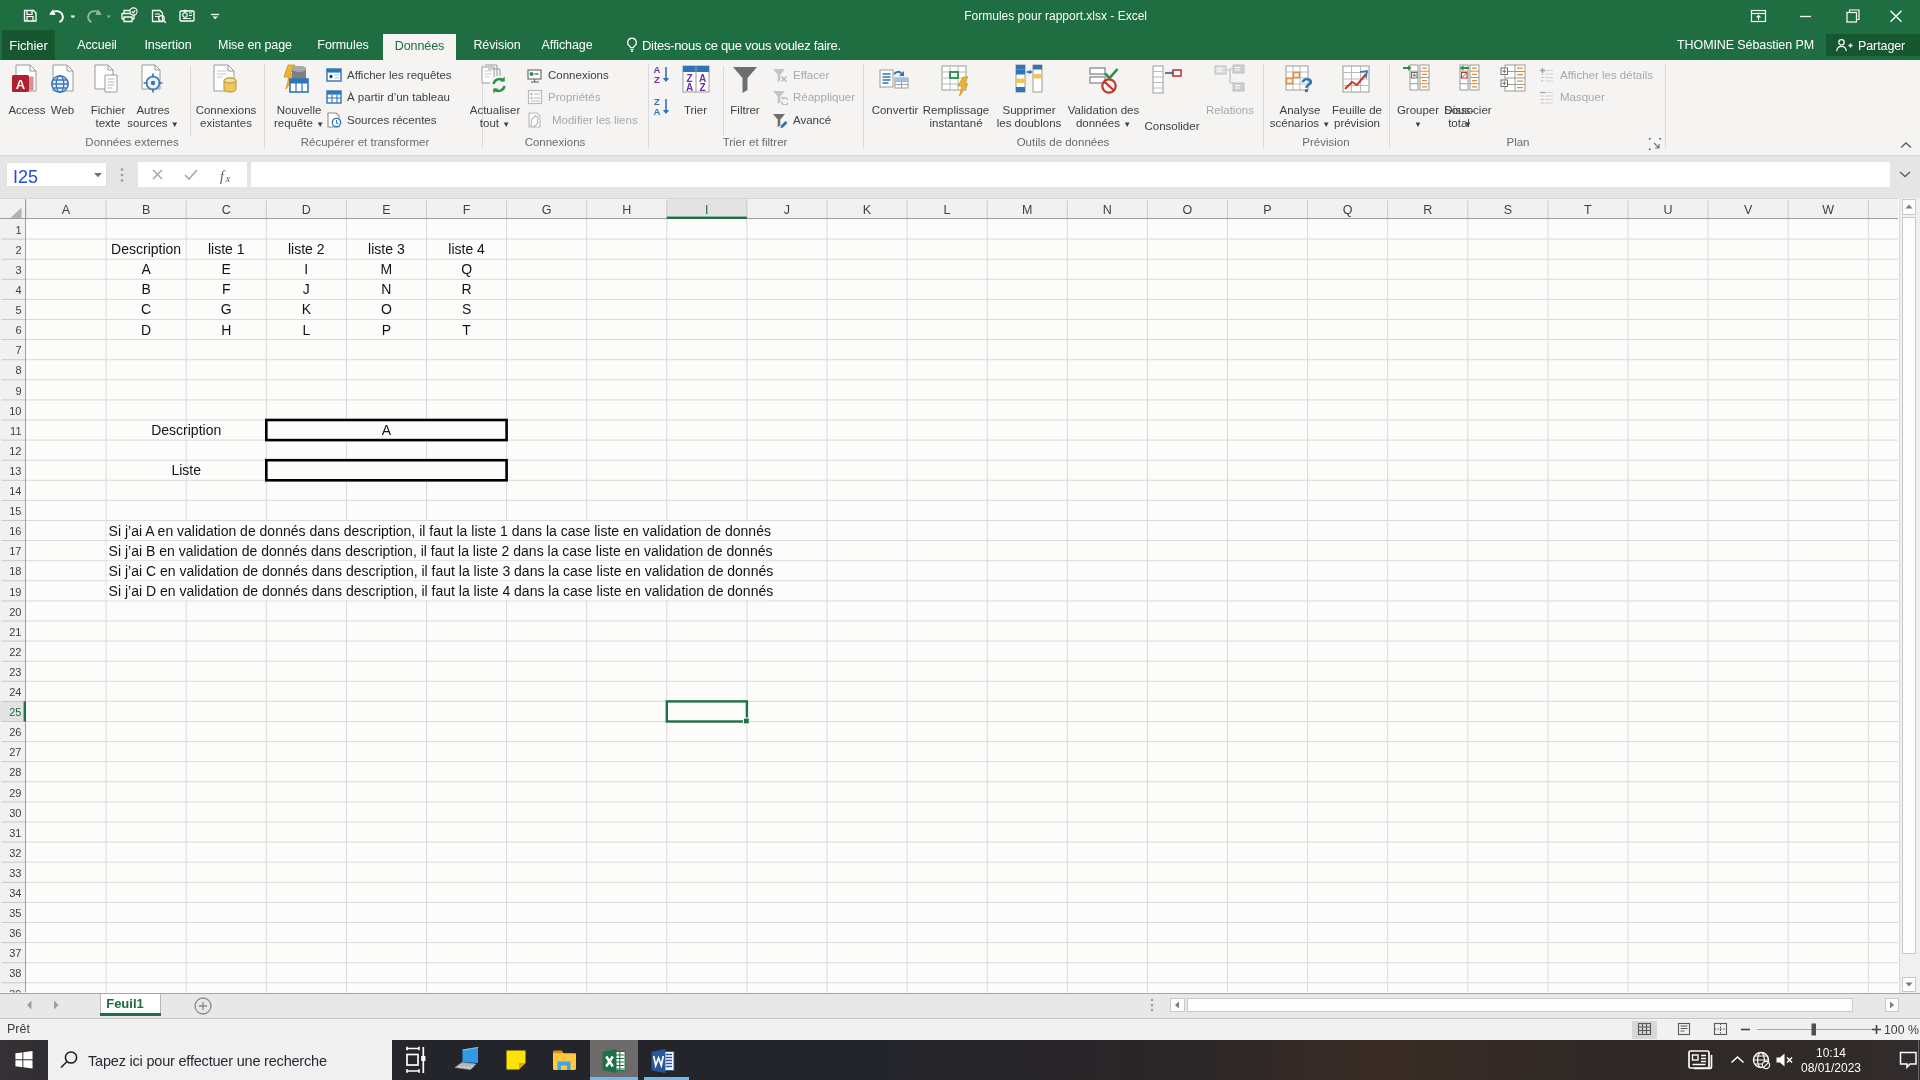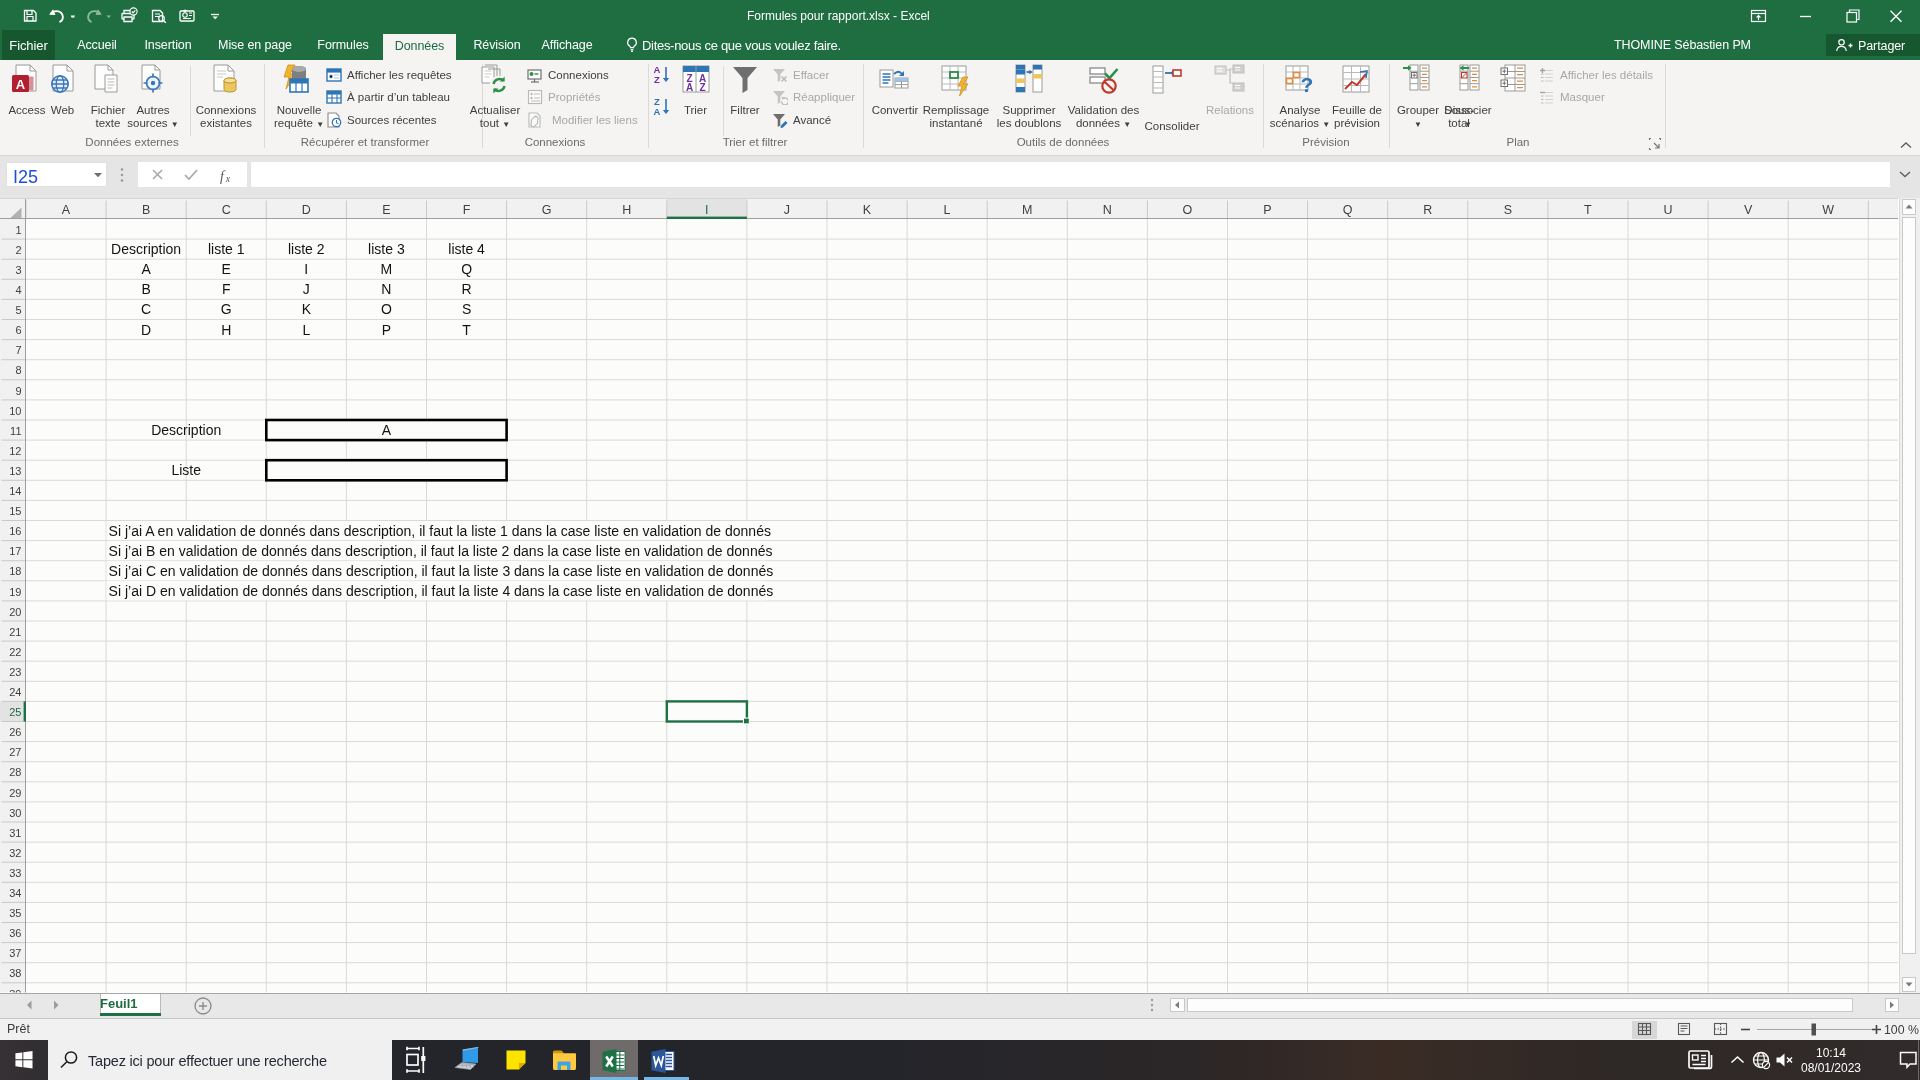--- a/index.html
+++ b/index.html
@@ -39,21 +39,21 @@
  <circle cx="161.5" cy="18.5" r="2.8" stroke-width="1.2"></circle>
         <path d="M163.5 20.5l2.3 2.3" stroke-width="1.4"></path>
  <rect x="180" y="11" width="14 " height="10" rx="1"></rect>
         <circle cx="185" cy="15" r="2.2" stroke-width="1.1"></circle>
  <path d="M185 12.8v-3.3M183.2 10.5h3.6" stroke-width="1.1"></path>
         <path d="M189 13h3M189 15.5h3M183 18.5h8" stroke-width="1"></path>
  <path d="M211 14.5h8" stroke-width="1.3"></path>
         <path d="M212.5 16.5l2.7 2.8 2.7-2.8z" fill="#fff" stroke="none"></path>
 </g>
     </svg>
-<div class="abs" style="left:747px;top:9px;width:400px;text-align:left;color:#fdfdfd;font-size:12px">Formules pour rapport.xlsx - Excel</div>
+<div class="abs" style="left:747px;top:9px;width:400px;text-align:right;color:#fdfdfd;font-size:12px">Formules pour rapport.xlsx - Excel</div>
 <svg class="abs" style="left:1740px;top:0" width="180" height="30" viewBox="0 0 180 30" fill="none" stroke="#fff">
 <rect x="11.5" y="10.5" width="14" height="11" stroke-width="1.2"></rect>
       <path d="M11.5 13.5h14" stroke-width="1.2"></path>
 <path d="M18.5 20v-4.2M16.6 17.5l1.9-2 1.9 2" stroke-width="1.1"></path>
 <path d="M60 16.5h11" stroke-width="1.3"></path>
 <rect x="107" y="12.5" width="9.5" height="9.5" stroke-width="1.2"></rect>
       <path d="M109.5 12.5v-2.5h9.5v9.5h-2.5" stroke-width="1.2"></path>
 <path d="M150.5 10.8l11 11M161.5 10.8l-11 11" stroke-width="1.4"></path>
 </svg>
 <div class="abs" style="left:0;top:30px;width:1920px;height:30px;background:#1f6e41"></div>
@@ -65,21 +65,21 @@
 <div class="tab" style="left:273px;width:140px">Formules</div>
 <div class="tab" style="left:427px;width:140px">Révision</div>
 <div class="tab" style="left:497px;width:140px">Affichage</div>
 <div class="abs" style="left:383px;top:34px;width:73px;height:26px;background:#f5f4f2"></div>
 <div class="tab" style="left:383px;width:73px;top:31px;color:#1e6b40">Données</div>
 <svg class="abs" style="left:623px;top:36px" width="18" height="18" viewBox="0 0 18 18" fill="none" stroke="#fff" stroke-width="1.2">
 <path d="M9 2.2a4.3 4.3 0 0 1 2.4 7.9c-.6.4-.9 1-.9 1.6H7.5c0-.6-.3-1.2-.9-1.6A4.3 4.3 0 0 1 9 2.2z"></path>
 <path d="M7.6 13.6h2.8M8 15.4h2" stroke-width="1.1"></path>
     </svg>
 <div class="tab" style="left:642px;width:260px;text-align:left;font-size:13px;letter-spacing:-0.3px">Dites-nous ce que vous voulez faire.</div>
-<div class="tab" style="left:1614px;width:200px;text-align:left;font-size:12.5px">THOMINE Sébastien PM</div>
+<div class="tab" style="left:1614px;width:200px;text-align:right;font-size:12.5px">THOMINE Sébastien PM</div>
 <div class="abs" style="left:1825.8px;top:34px;width:94.2px;height:22px;background:#17572f"></div>
 <svg class="abs" style="left:1832px;top:36px" width="22" height="18" viewBox="0 0 22 18" fill="none" stroke="#fff" stroke-width="1.2">
 <circle cx="9.5" cy="6.3" r="2.7"></circle>
       <path d="M4.7 15c.4-3 2.3-4.6 4.8-4.6s4.4 1.6 4.8 4.6"></path>
 <path d="M16.5 9.5h4M18.5 7.5v4" stroke-width="1.3"></path>
     </svg>
 <div class="tab" style="left:1858px;top:31px;width:60px;font-size:12.5px;text-align:left">Partager</div>
 <div class="abs" style="left:0;top:60px;width:1920px;height:95.5px;background:#f5f4f2;border-bottom:1px solid #d8d6d4"></div>
 <div class="gsep" style="left:264px"></div>
 <div class="gsep" style="left:481.7px"></div>
@@ -528,21 +528,21 @@
 <svg class="abs" style="left:1902px;top:976.5px" width="14" height="15" viewBox="0 0 14 15">
       <path d="M3.5 5.5l3.5 4 3.5-4z" fill="#7b7b7b"></path>
     </svg>
 <div class="abs" style="left:0;top:992.5px;width:1920px;height:25.5px;background:#e8e8e8;border-top:1px solid #a6a6a6"></div>
 <svg class="abs" style="left:20px;top:997px" width="50" height="16" viewBox="0 0 50 16">
 <path d="M11.5 3.5L7 8l4.5 4.5z" fill="#9d9d9d"></path>
       <path d="M34 3.5L38.5 8L34 12.5z" fill="#9d9d9d"></path>
     </svg>
 <div class="abs" style="left:100px;top:993.5px;width:61.3px;height:22px;background:#fff;border-left:1px solid #b9b9b9;border-right:1px solid #b9b9b9"></div>
 <div class="abs" style="left:100px;top:1013px;width:61.3px;height:2.6px;background:#1e7145"></div>
-<div class="abs" style="left:100px;top:996px;width:50px;text-align:left;font-size:13px;font-weight:bold;color:#1e6b40">Feuil1</div>
+<div class="abs" style="left:100px;top:996px;width:50px;text-align:center;font-size:13px;font-weight:bold;color:#1e6b40">Feuil1</div>
 <svg class="abs" style="left:193px;top:995.5px" width="20" height="20" viewBox="0 0 20 20" fill="none" stroke="#8a8a8a">
 <circle cx="10" cy="10" r="8" stroke-width="1.3"></circle>
       <path d="M10 6v8M6 10h8" stroke-width="1.3"></path>
     </svg>
 <svg class="abs" style="left:1148px;top:998px" width="8" height="14" viewBox="0 0 8 14" fill="#9a9a9a">
       <circle cx="4" cy="2" r="1.2"></circle>
       <circle cx="4" cy="7" r="1.2"></circle>
       <circle cx="4" cy="12" r="1.2"></circle>
     </svg>
 <div class="abs" style="left:1170px;top:997.5px;width:15px;height:14px;background:#fdfdfd;border:1px solid #c9c9c9"></div>

